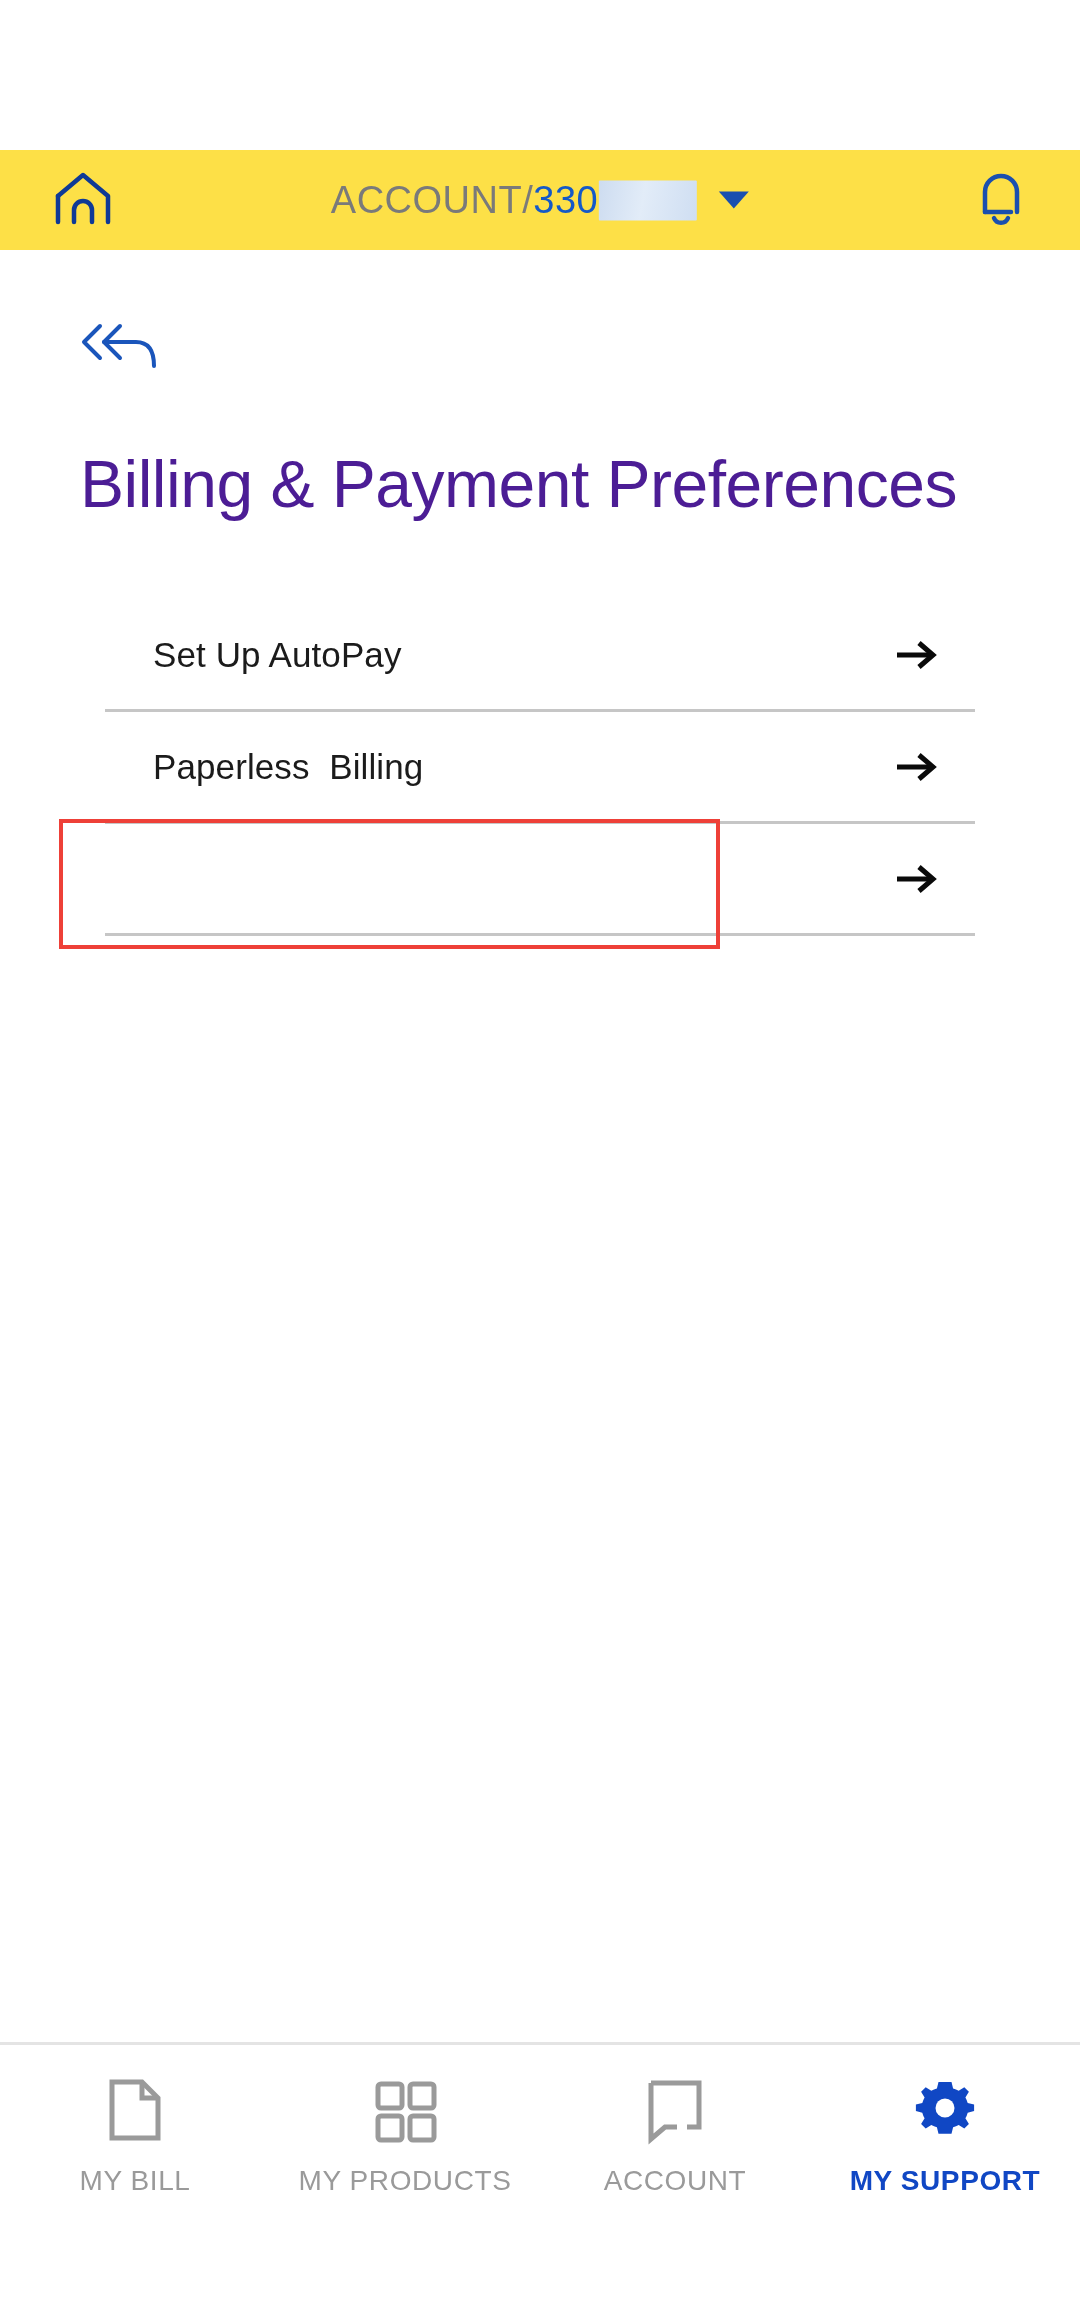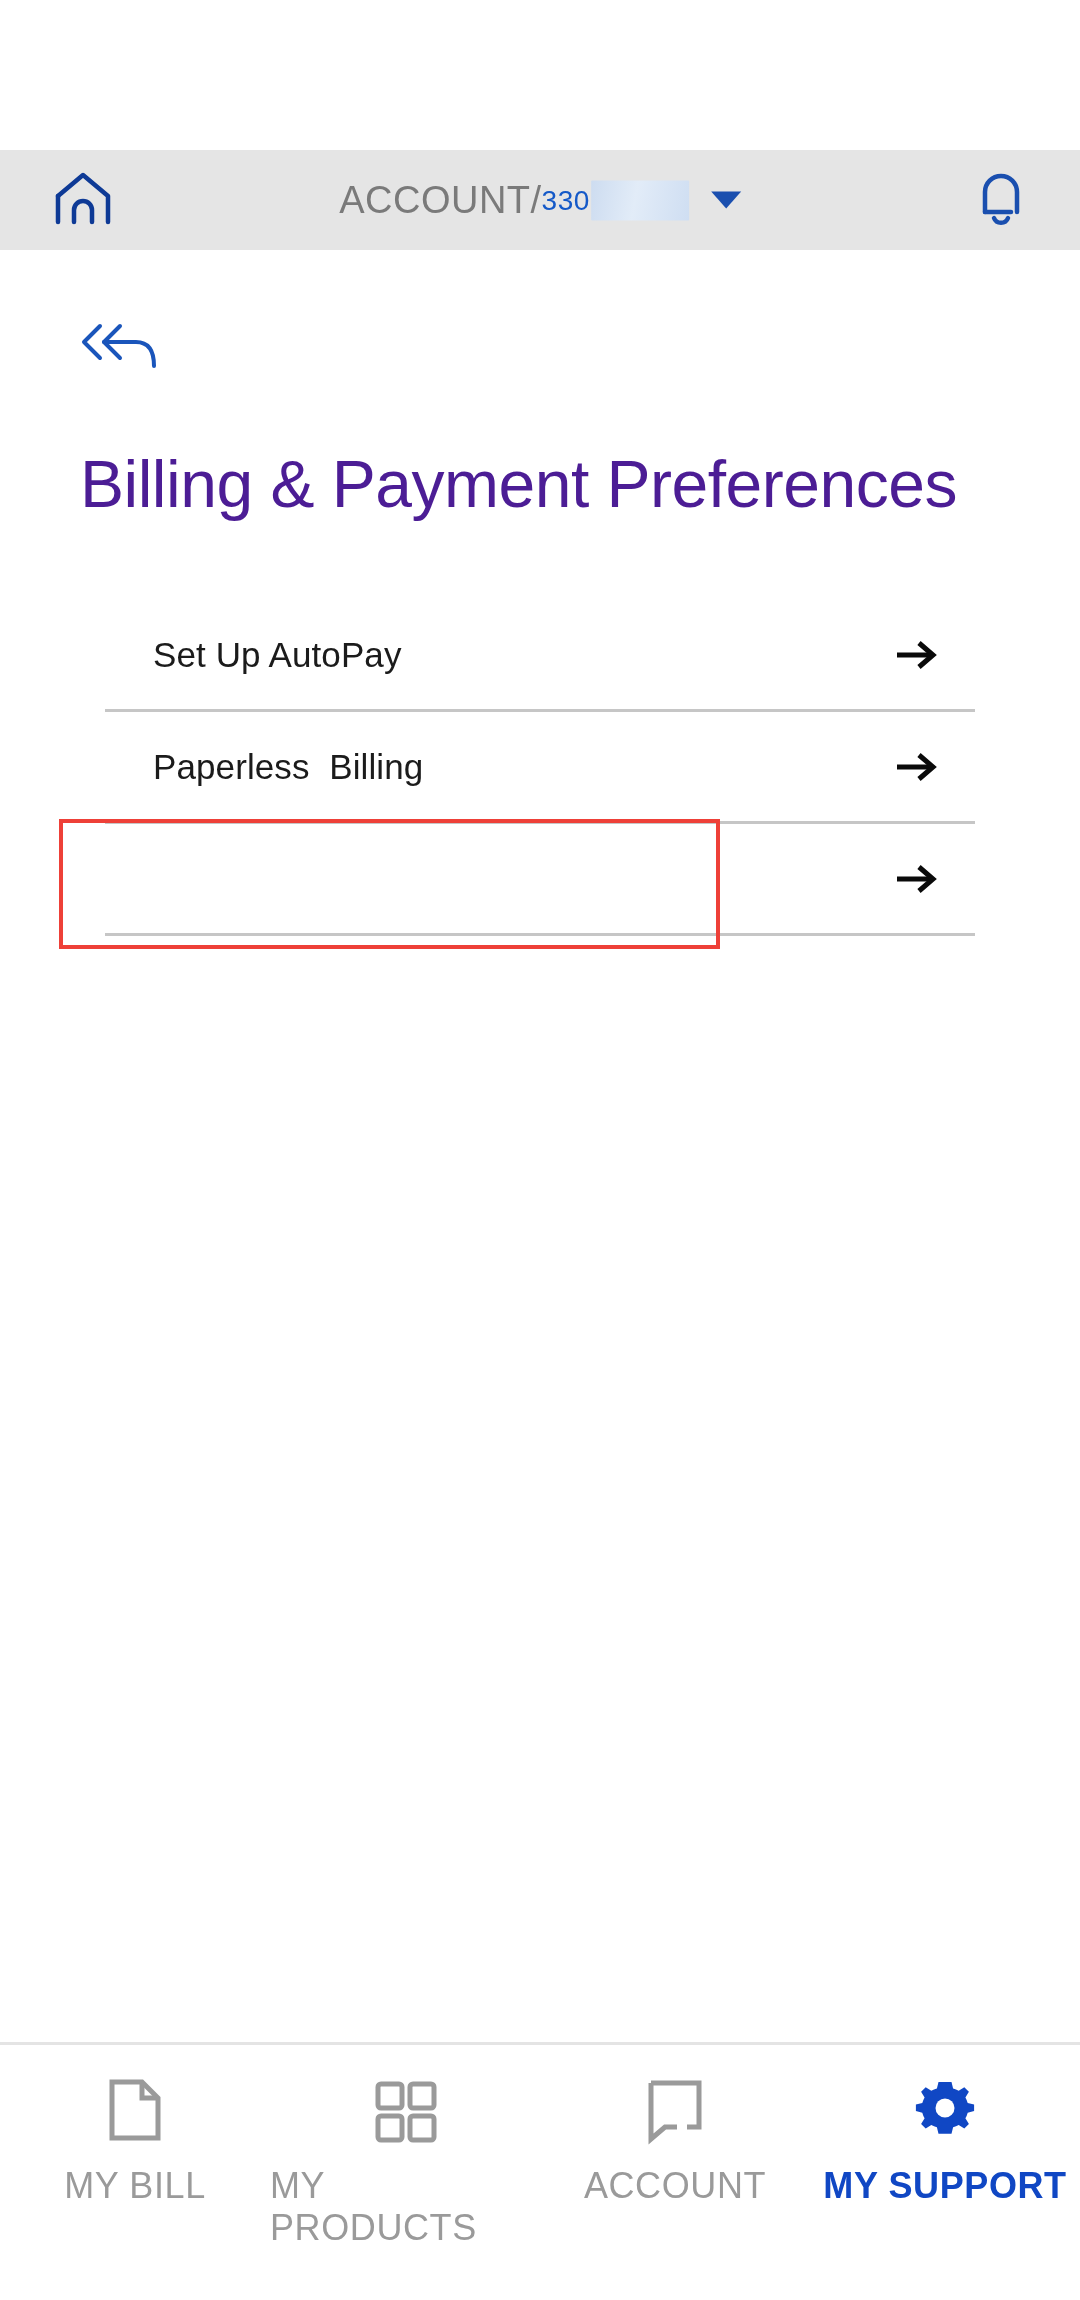--- a/index.html
+++ b/index.html
@@ -19,40 +19,40 @@
   .status-bar {
     position:absolute; top:0; left:0;
     width:1080px; height:150px;
     background:#ffffff;
   }
 
   
   .app-header {
     position:absolute; top:150px; left:0;
     width:1080px; height:100px;
-    background:#e5e5e5;
+    background:#fde047;
     display:flex; align-items:center;
   }
   .home-btn {
     position:absolute; left:48px; top:18px;
     width:70px; height:66px;
     display:flex; align-items:center; justify-content:center;
   }
   .account-chip {
     position:absolute; left:50%; top:50%;
     transform:translate(-50%,-50%);
     display:flex; align-items:center;
     white-space:nowrap;
   }
   .account-label {
     font-size:38px; letter-spacing:0.5px;
     color:#7a7a7a; font-weight:400;
   }
   .account-num {
-    font-size:28px; letter-spacing:0.5px;
+    font-size:38px; letter-spacing:0.5px;
     color:#1459c8; font-weight:400;
   }
   .account-redact {
     display:inline-block;
     width:98px; height:40px;
     margin-left:1px;
     background:linear-gradient(100deg,#cddcf0 0%,#e2ecf8 45%,#cfdef2 100%);
     border-radius:1px;
   }
   .caret-down {
@@ -148,21 +148,21 @@
     padding-top:28px;
     display:flex; flex-direction:column;
     align-items:center;
   }
   .tab-icon {
     height:78px;
     display:flex; align-items:center; justify-content:center;
   }
   .tab-label {
     margin-top:14px;
-    font-size:36px;
+    font-size:28px;
     font-weight:400;
     font-stretch:condensed;
     letter-spacing:0.6px;
     color:#9a9a9a;
   }
   .tab-item.active .tab-label {
     color:#1047c4;
     font-weight:700;
   }
 </style>

